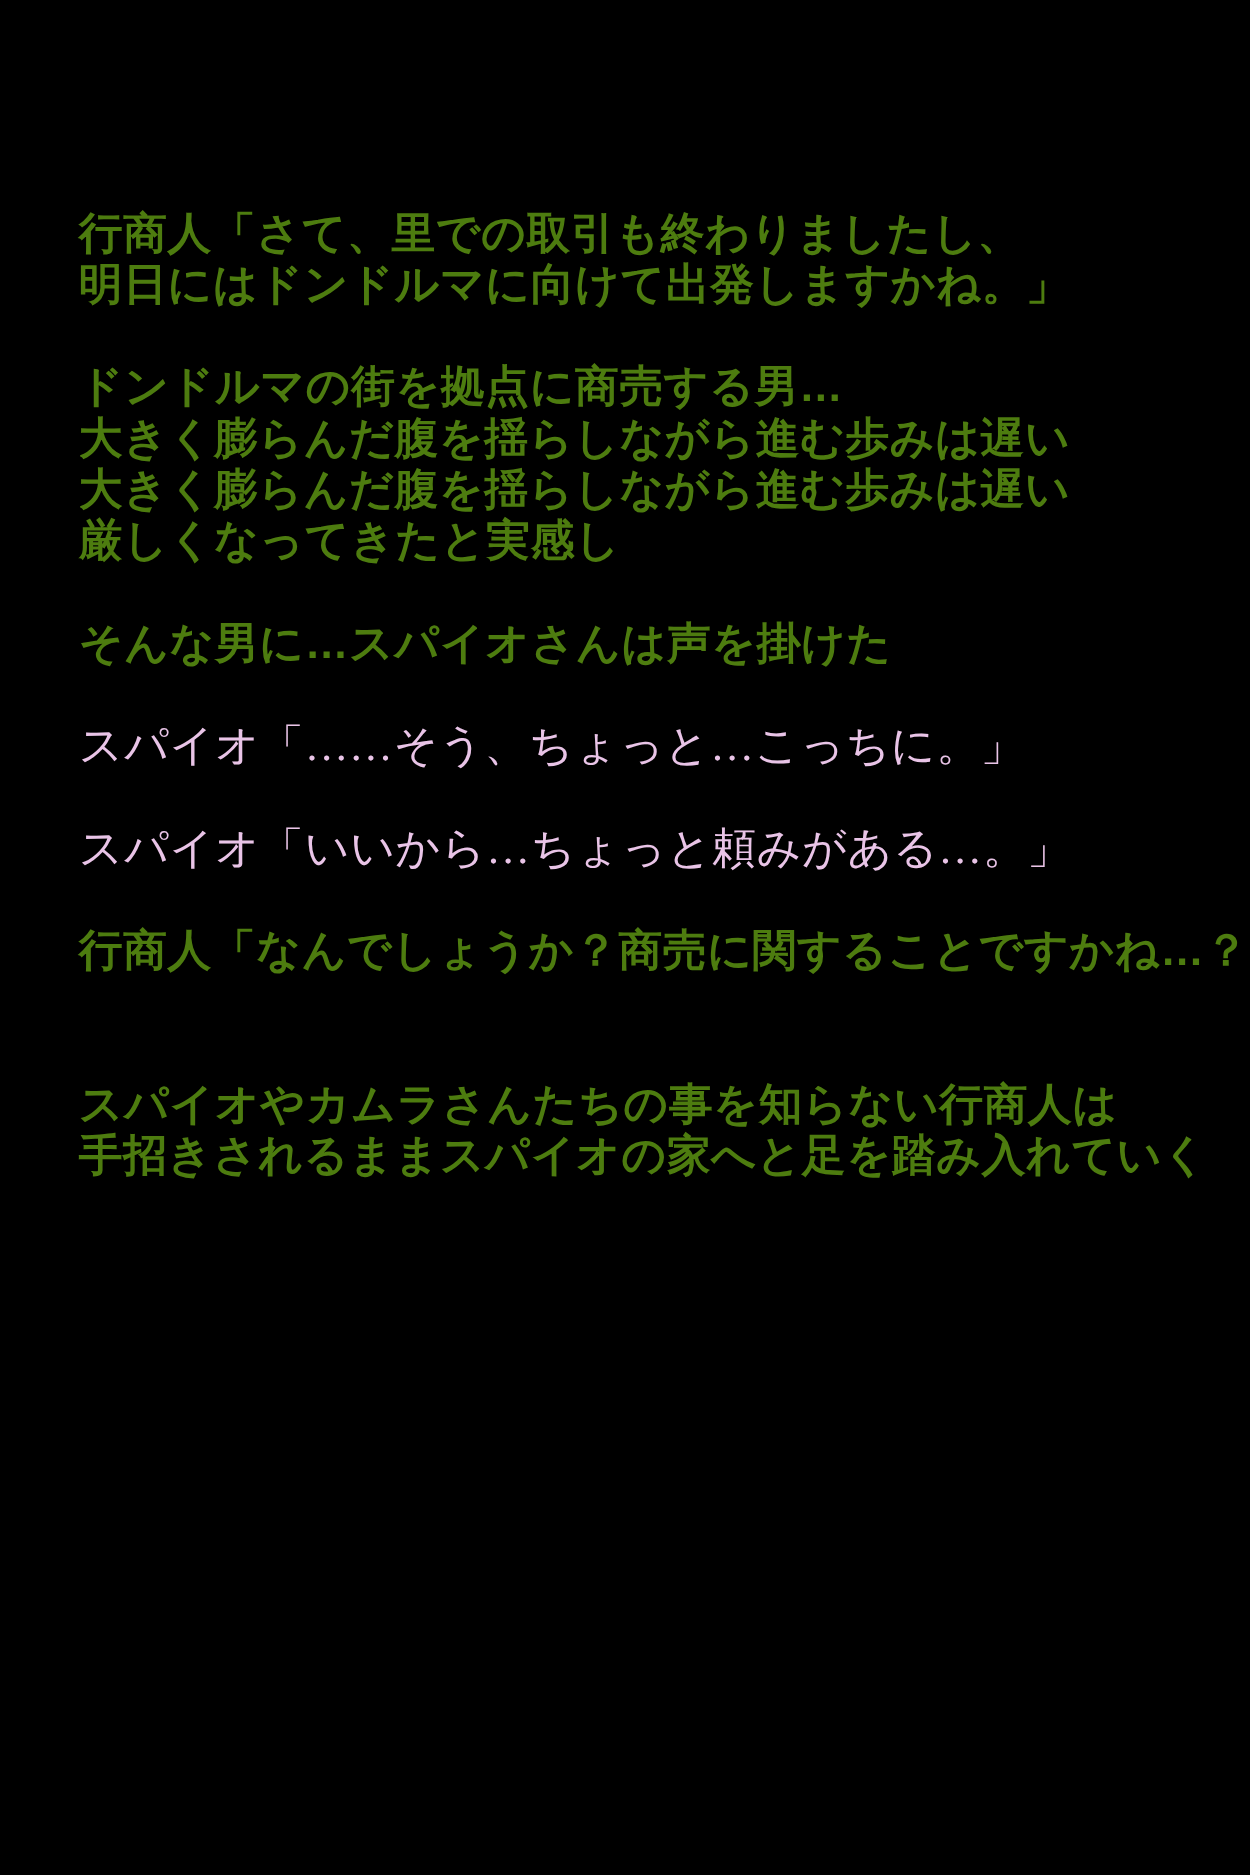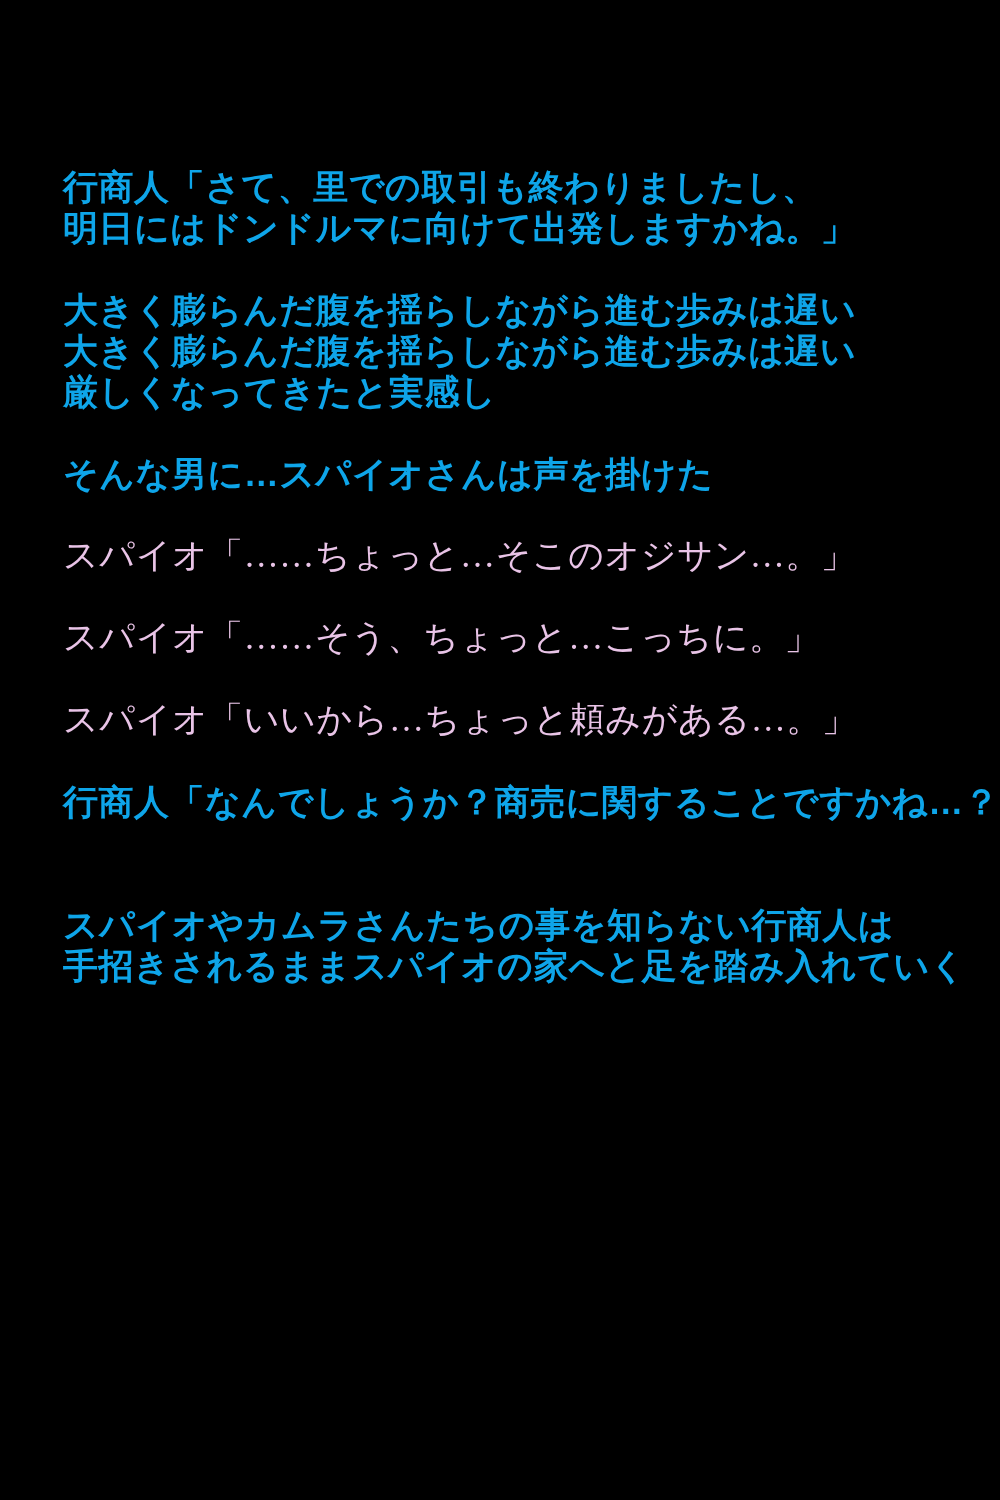--- a/index.html
+++ b/index.html
@@ -17,21 +17,21 @@
     padding: 166px 30px 0 63px;
   }
   .para {
     margin: 0 0 41px 0;
     font-size: 35px;
     line-height: 41px;
     letter-spacing: 0.5px;
     white-space: nowrap;
   }
   .para.white {
-    color: #0ea5e9;
+    color: #4d7c0f;
     font-family: "Liberation Sans", "DejaVu Sans", sans-serif;
     font-weight: bold;
   }
   .para.pink {
     color: #e9c4e7;
     font-family: "Liberation Serif", "DejaVu Serif", serif;
     font-weight: normal;
   }
   .para.gap-xl {
     margin-top: 82px;
@@ -44,32 +44,30 @@
 <body>
 
 <div class="page">
 
   <p class="para white">
     <span class="line">行商人「さて、里での取引も終わりましたし、</span>
     <span class="line">明日にはドンドルマに向けて出発しますかね。」</span>
   </p>
 
   <p class="para white">
+    <span class="line">ドンドルマの街を拠点に商売する男…</span>
     <span class="line">大きく膨らんだ腹を揺らしながら進む歩みは遅い</span>
     <span class="line">大きく膨らんだ腹を揺らしながら進む歩みは遅い</span>
     <span class="line">厳しくなってきたと実感し</span>
   </p>
 
   <p class="para white">
     <span class="line">そんな男に…スパイオさんは声を掛けた</span>
   </p>
 
-  <p class="para pink">
-    <span class="line">スパイオ「……ちょっと…そこのオジサン…。」</span>
-  </p>
 
 
   <p class="para pink">
     <span class="line">スパイオ「……そう、ちょっと…こっちに。」</span>
   </p>
 
 
   <p class="para pink">
     <span class="line">スパイオ「いいから…ちょっと頼みがある…。」</span>
   </p>

